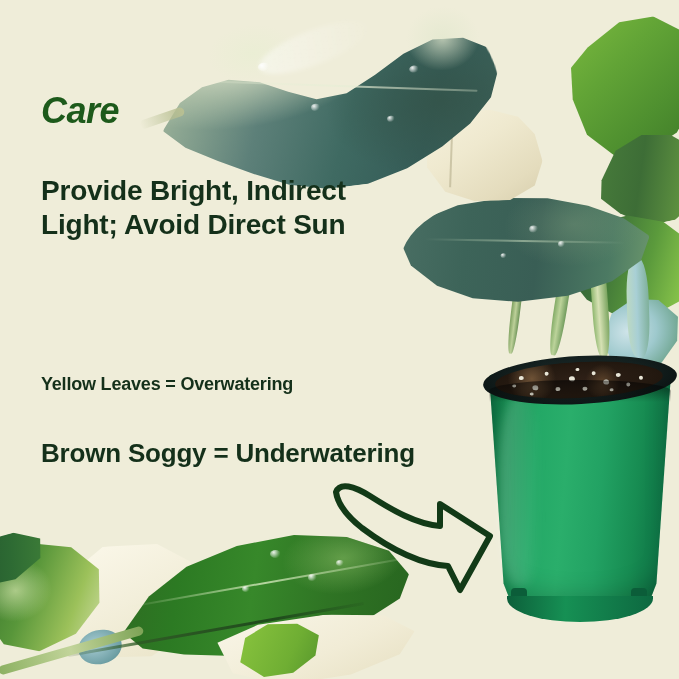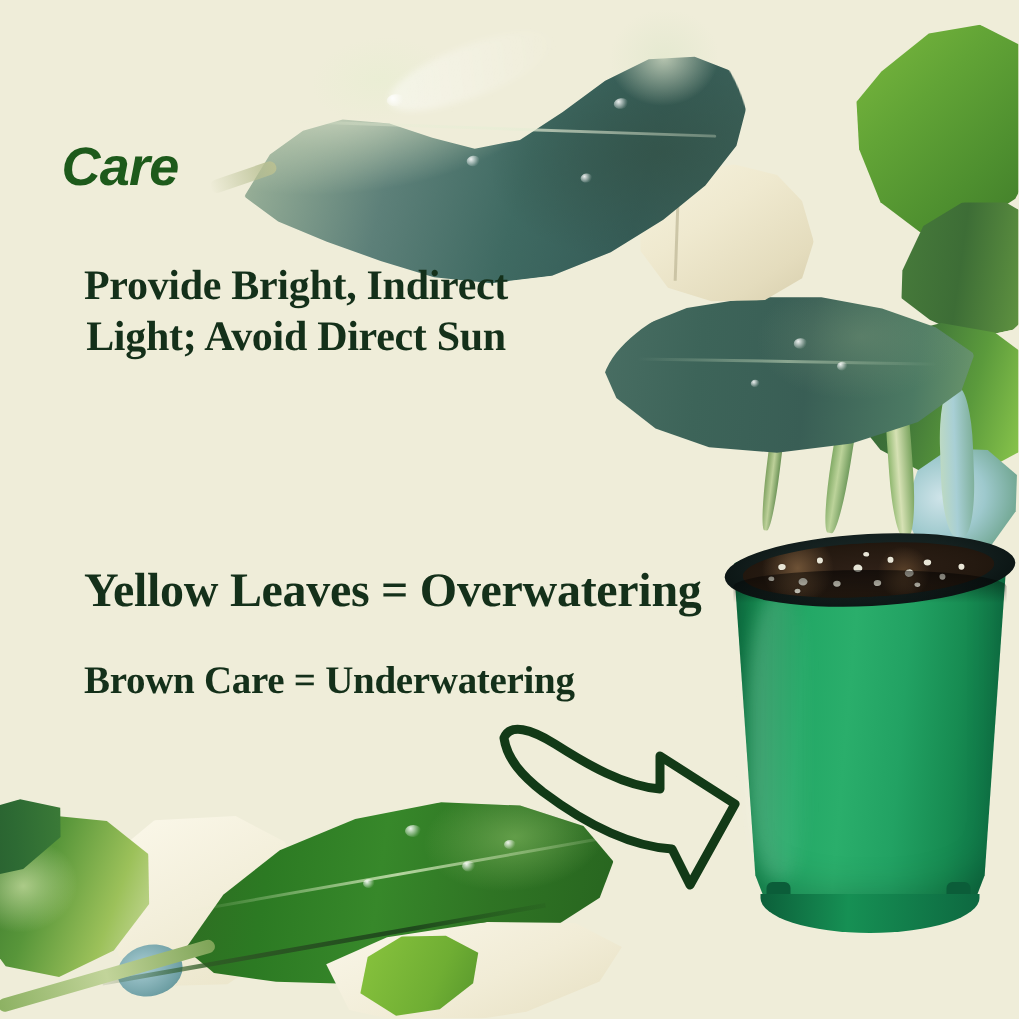--- a/index.html
+++ b/index.html
@@ -257,34 +257,34 @@
   #botLeaf .bluetip{
     position:absolute;left:108px;top:110px;width:44px;height:34px;
     background:radial-gradient(ellipse at 40% 40%,#a9cdd4,#6e9fa4 70%,#4e7e7d 100%);
     border-radius:50%;transform:rotate(-14deg);
   }
 
   
   #arrow{position:absolute;left:330px;top:470px;width:180px;height:125px;}
 
   
-  .textlayer{position:absolute;inset:0;text-align:center;}
+  .textlayer{position:absolute;inset:0;}
   #heading{
     position:absolute;left:41px;top:93px;
     font-size:36px;font-weight:bold;font-style:italic;
     color:#1d5a1b;letter-spacing:-.5px;line-height:1;
   }
   .para{
-    position:absolute;left:56px;
+    position:absolute;left:41px;
     color:#14301a;font-weight:bold;line-height:1.22;
-    white-space:pre-line;letter-spacing:-.2px;font-family:Liberation Serif, serif;
+    white-space:pre-line;letter-spacing:-.2px;
   }
   #p1{top:174px;font-size:28px;}
   #p2{top:275px;font-size:28px;}
-  #p3{top:374px;font-size:32px;}
+  #p3{top:374px;font-size:18px;}
   #p4{top:438px;font-size:26px;}
 </style>
 </head>
 <body>
 
 <div id="card">
 
   <div class="photo">
 
     <div class="leafwrap" id="rLeafA">
@@ -387,16 +387,16 @@
              L 118 96
              C 86 94, 56 76, 32 58
              C 18 47, 8 36, 6 22 Z" fill="none" stroke="#123a17" stroke-width="6" stroke-linejoin="round" stroke-linecap="round"></path>
   </svg>
 
   <div class="textlayer">
     <div id="heading">Care</div>
     <div class="para" id="p1">Provide Bright, Indirect
 Light; Avoid Direct Sun</div>
     <div class="para" id="p3">Yellow Leaves = Overwatering</div>
-    <div class="para" id="p4">Brown Care = Underwatering</div>
+    <div class="para" id="p4">Brown Soggy = Underwatering</div>
   </div>
 
 </div>
 
 </body></html>

